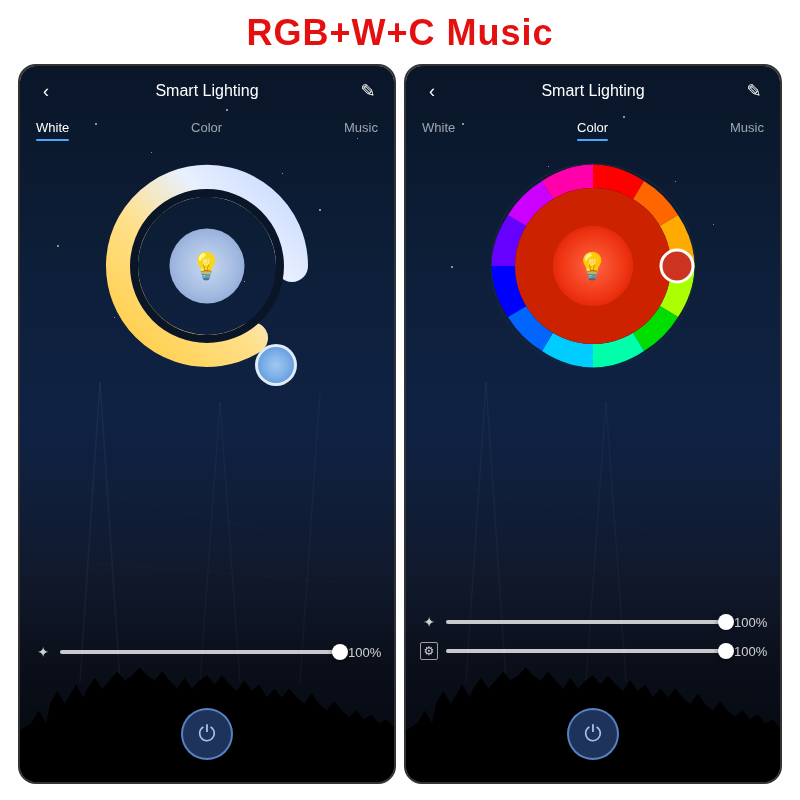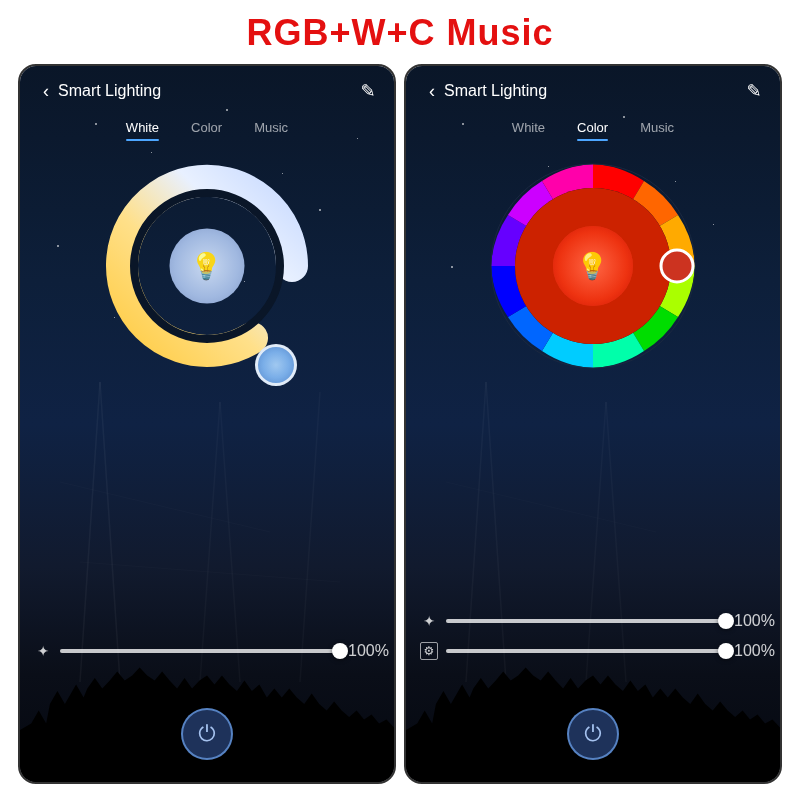--- a/index.html
+++ b/index.html
@@ -95,38 +95,38 @@
       align-items: center;
       justify-content: space-between;
       padding: 0 14px;
       z-index: 10;
     }
 
     .header-title {
       color: #fff;
       font-size: 16px;
       font-weight: 500;
-      text-align: left;
+      text-align: center;
       flex: 1;
     }
 
     .header-icon {
       color: #fff;
       font-size: 18px;
       width: 24px;
       text-align: center;
     }
 
     .tabs {
       position: absolute;
       top: 50px;
       left: 0;
       right: 0;
       display: flex;
-      justify-content: center;
+      justify-content: space-between;
       gap: 0;
       z-index: 10;
       padding-bottom: 4px;
     }
 
     .tab {
       color: rgba(255,255,255,0.6);
       font-size: 13px;
       padding: 4px 16px;
       cursor: pointer;
@@ -272,21 +272,21 @@
       transform: translate(50%, -50%);
       width: 16px;
       height: 16px;
       background: #fff;
       border-radius: 50%;
       box-shadow: 0 1px 4px rgba(0,0,0,0.5);
     }
 
     .slider-value {
       color: rgba(255,255,255,0.8);
-      font-size: 16px;
+      font-size: 13px;
       width: 32px;
       text-align: right;
       flex-shrink: 0;
     }
 
     
     .power-btn {
       position: absolute;
       bottom: 22px;
       left: 50%;

